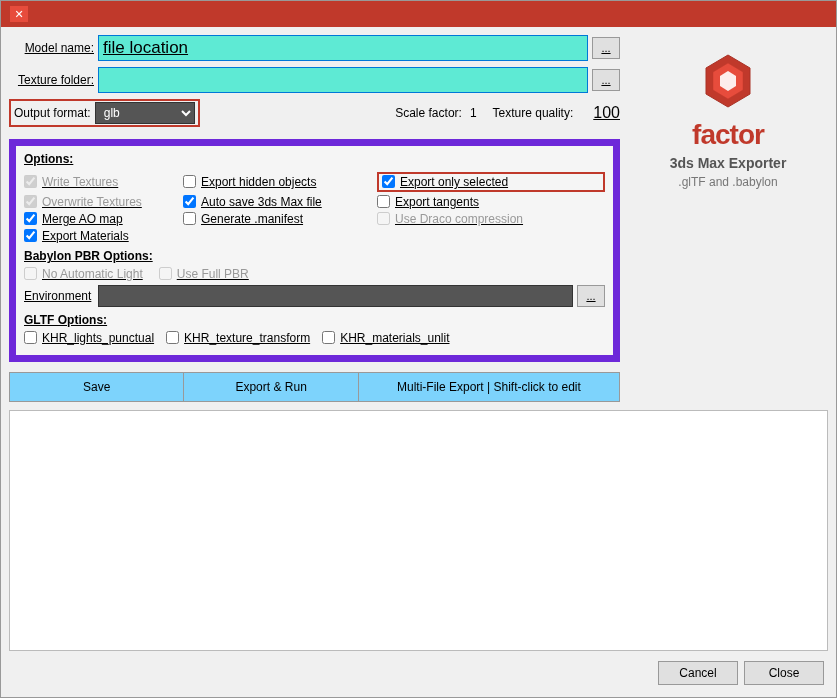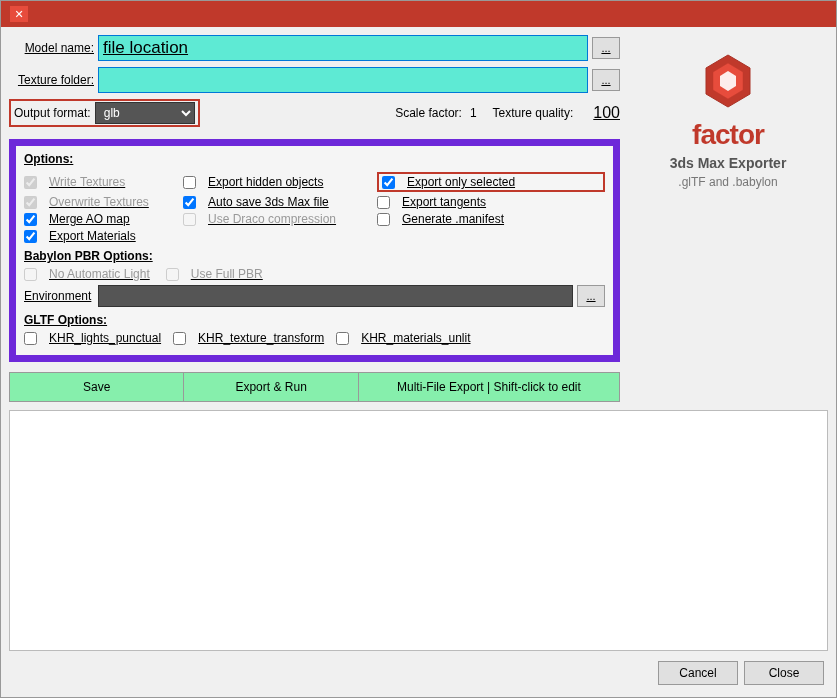--- a/index.html
+++ b/index.html
@@ -126,22 +126,22 @@
       text-decoration: underline;
     }
     .options-title {
       font-size: 12px;
       font-weight: bold;
       margin-bottom: 6px;
       color: #000;
     }
     .checkbox-item {
       display: flex;
-      align-items: flex-end;
-      gap: 12px;
+      align-items: flex-start;
+      gap: 5px;
       font-size: 12px;
       color: #000;
     }
     .checkbox-item.highlighted {
       border: 2px solid #c0392b;
       padding: 1px 3px;
     }
     .checkbox-item input[type="checkbox"] {
       width: 13px;
       height: 13px;
@@ -183,21 +183,21 @@
     }
     .action-buttons {
       display: flex;
       gap: 0;
       margin-top: 6px;
       border: 1px solid #999;
     }
     .action-btn {
       flex: 1;
       height: 28px;
-      background: #86efac;
+      background: #7dd3fc;
       border: none;
       border-right: 1px solid #999;
       cursor: pointer;
       font-size: 12px;
       color: #000;
     }
     .action-btn:last-child {
       border-right: none;
       flex: 1.5;
     }
@@ -328,27 +328,27 @@
             </div>
             <div class="checkbox-item">
               <input type="checkbox" style="">
               <span>Export tangents</span>
             </div>
 
             <div class="checkbox-item">
               <input type="checkbox" checked="" style="">
               <span>Merge AO map</span>
             </div>
+            <div class="checkbox-item">
+              <input type="checkbox" style="">
+              <span>Generate .manifest</span>
+            </div>
             <div class="checkbox-item disabled">
               <input type="checkbox" disabled="" style="">
               <span>Use Draco compression</span>
-            </div>
-            <div class="checkbox-item">
-              <input type="checkbox" style="">
-              <span>Generate .manifest</span>
             </div>
 
             <div class="checkbox-item">
               <input type="checkbox" checked="" style="">
               <span>Export Materials</span>
             </div>
             <div></div>
             <div></div>
           </div>
 

